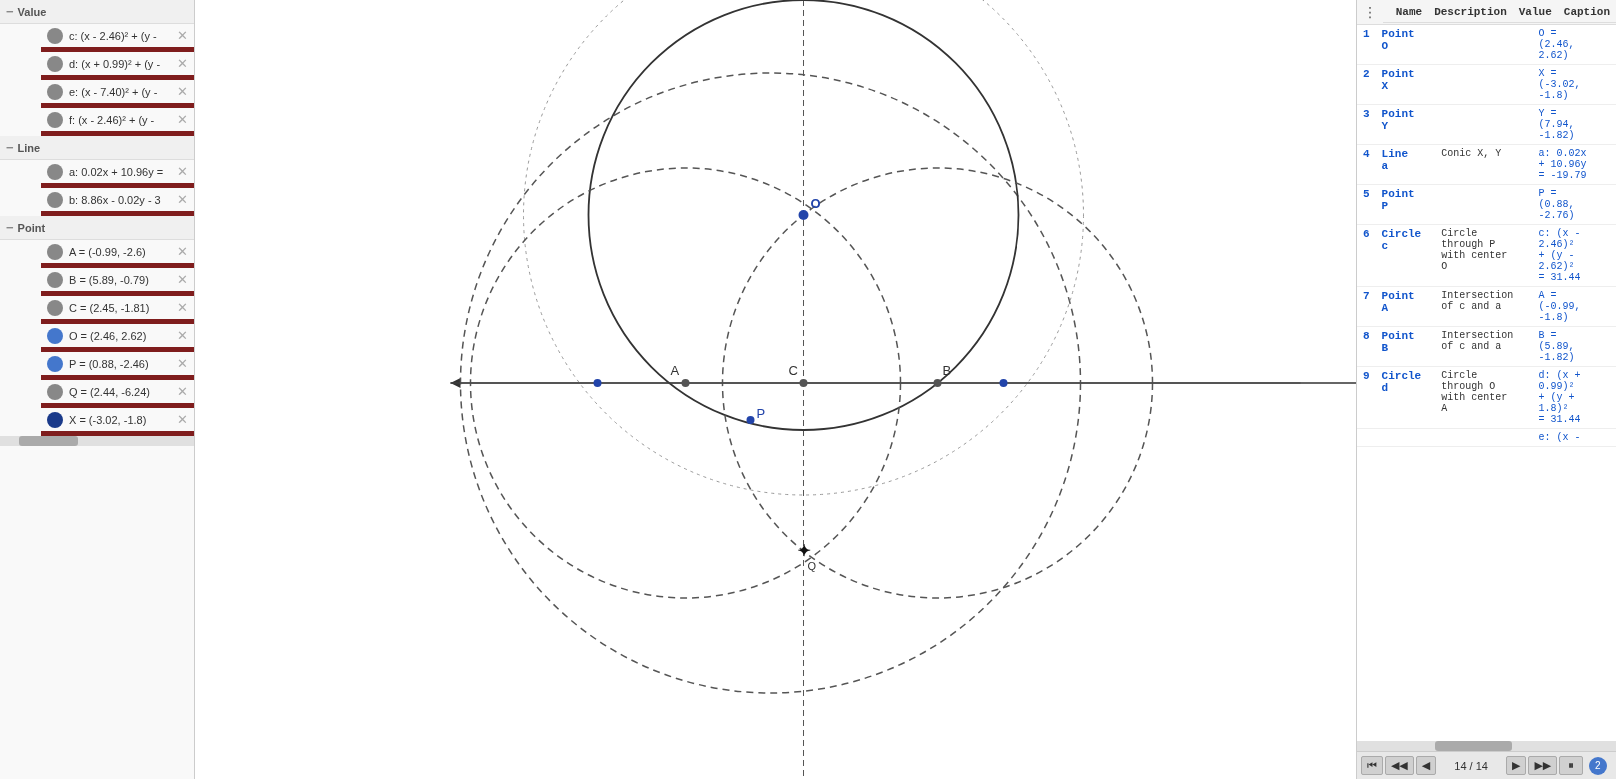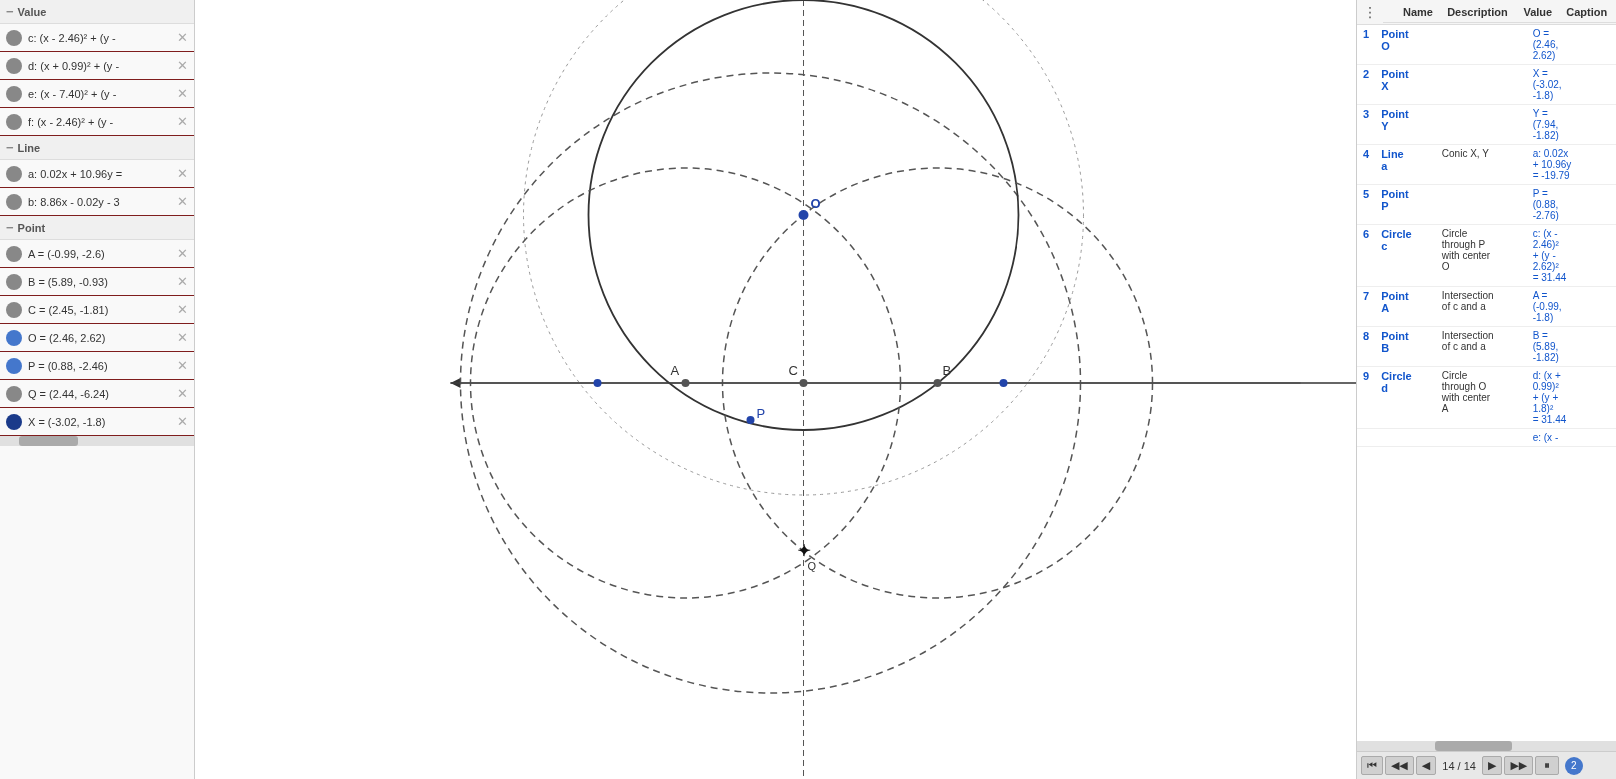--- a/index.html
+++ b/index.html
@@ -31,23 +31,24 @@
     .section-header .minus-icon {
       margin-right: 4px;
       font-size: 13px;
       color: #888;
     }
 
     .list-item {
       display: flex;
       align-items: center;
       padding: 3px 6px;
-      border-bottom: 1px solid #7f1d1d;
+      border-bottom: 5px solid #7f1d1d;
       position: relative;
       min-height: 28px;
+      margin-left: 41px;
     }
     .list-item .dot {
       width: 16px;
       height: 16px;
       border-radius: 50%;
       margin-right: 6px;
       flex-shrink: 0;
     }
     .dot-gray { background: #888; }
     .dot-blue { background: #4477cc; }
@@ -97,20 +98,21 @@
     #algebra-table {
       flex: 1;
       overflow-y: auto;
       overflow-x: hidden;
     }
 
     table {
       width: 100%;
       border-collapse: collapse;
       font-size: 11px;
+      font-family: Liberation Mono, monospace;
     }
     thead th {
       background: #f5f5f5;
       padding: 4px 6px;
       text-align: left;
       border-bottom: 1px solid #ddd;
       font-weight: bold;
       color: #333;
       white-space: nowrap;
     }
@@ -148,21 +150,21 @@
       border: 1px solid #aaa;
       border-radius: 2px;
       padding: 2px 5px;
       cursor: pointer;
       font-size: 11px;
       color: #333;
     }
     .page-indicator {
       font-size: 11px;
       color: #333;
-      margin: 0 4px;
+      margin: 0 16px;
     }
     .pause-btn {
       background: #d0d0d0;
       border: 1px solid #aaa;
       border-radius: 2px;
       padding: 2px 8px;
       cursor: pointer;
       font-size: 11px;
     }
     .page-num-circle {
@@ -255,21 +257,21 @@
     <span class="minus-icon">−</span>
     <span>Point</span>
   </div>
   <div class="list-item">
     <div class="dot dot-gray"></div>
     <span class="item-label">A = (-0.99, -2.6)</span>
     <span class="close-btn">✕</span>
   </div>
   <div class="list-item">
     <div class="dot dot-gray"></div>
-    <span class="item-label">B = (5.89, -0.93)</span>
+    <span class="item-label">B = (5.89, -0.79)</span>
     <span class="close-btn">✕</span>
   </div>
   <div class="list-item">
     <div class="dot dot-gray"></div>
     <span class="item-label">C = (2.45, -1.81)</span>
     <span class="close-btn">✕</span>
   </div>
   <div class="list-item">
     <div class="dot dot-blue"></div>
     <span class="item-label">O = (2.46, 2.62)</span>

